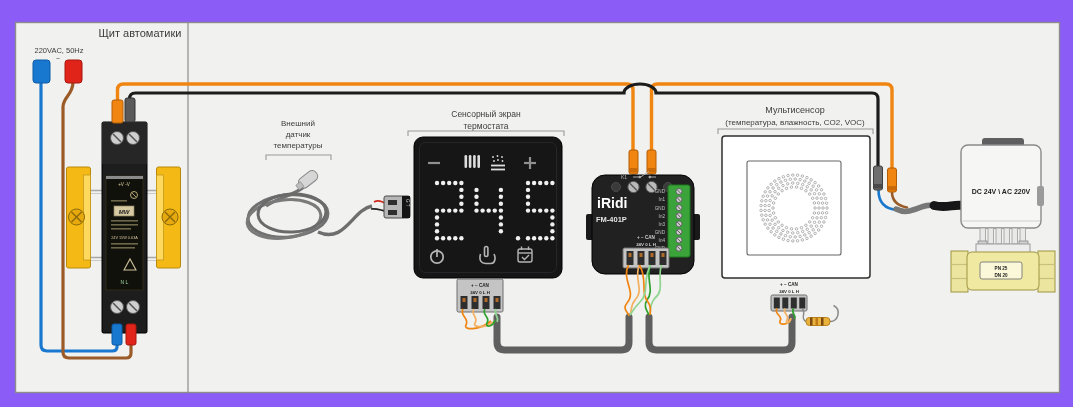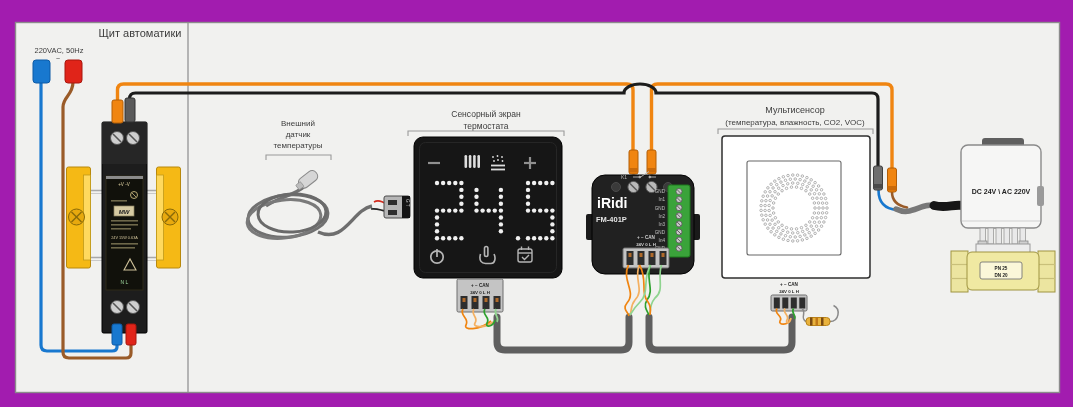--- a/index.html
+++ b/index.html
@@ -1,16 +1,16 @@
 <!DOCTYPE html>
 <html><head>
 <meta charset="utf-8">
 <style>
   html,body{margin:0;padding:0;background:#fafaf9;}
-  .stage{position:relative;width:1073px;height:407px;background:#a21caf;overflow:hidden;
+  .stage{position:relative;width:1073px;height:407px;background:#8b5cf6;overflow:hidden;
          font-family:"Liberation Sans", sans-serif;}
   svg{display:block;}
   svg text{font-family:"Liberation Sans", sans-serif;}
   .lbl{fill:#3c3c3c;}
 </style>
 </head>
 <body>
 
 <div class="stage">
 <svg width="1073" height="407" viewBox="0 0 1073 407">

